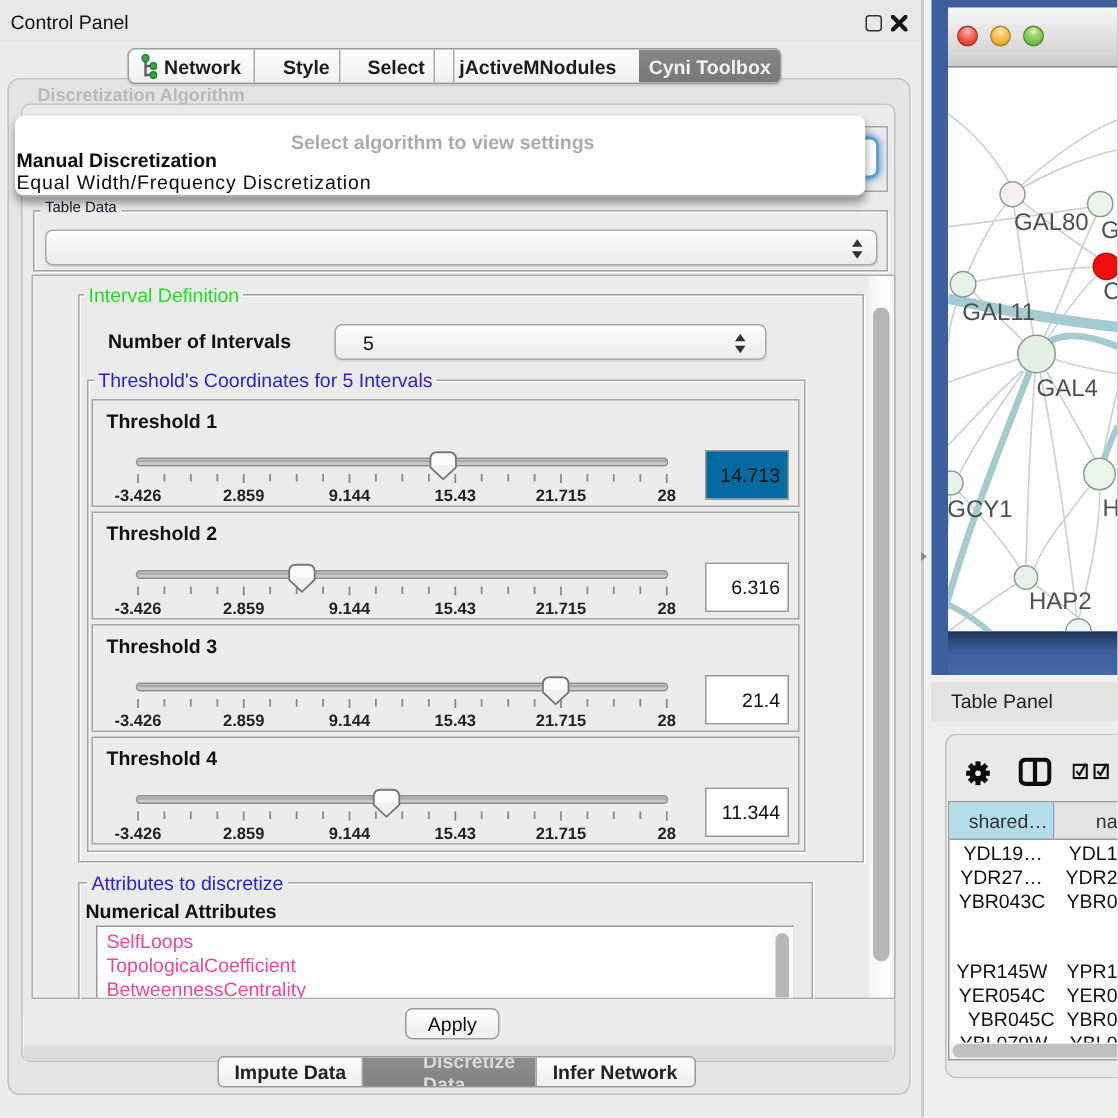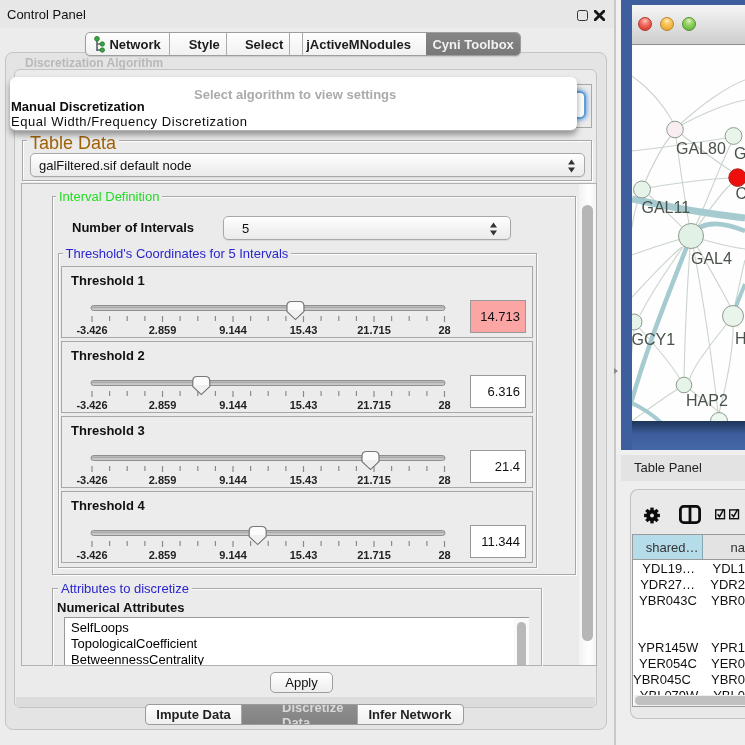--- a/index.html
+++ b/index.html
@@ -36,23 +36,22 @@
       <div style="width:51px;border-right:1px solid #ababab;display:flex;align-items:center;justify-content:center;font-size:13px;font-weight:bold;color:#1c1c1c;">Style</div>
       <div style="width:57px;border-right:1px solid #ababab;display:flex;align-items:center;justify-content:center;font-size:13px;font-weight:bold;color:#1c1c1c;">Select</div>
       <div style="width:127px;border-left:1px solid #ababab;display:flex;align-items:center;justify-content:center;font-size:13px;font-weight:bold;color:#1c1c1c;">jActiveMNodules</div>
       <div style="width:106px;display:flex;align-items:center;justify-content:center;font-size:13px;font-weight:bold;color:#f2f2f2;background:linear-gradient(#868686,#787878);">Cyni Toolbox</div>
     </div>
 
     <div class="abs" style="left:22px;top:84px;width:570px;height:44px;border:1px solid #a8a8a8;"></div>
     <div class="abs" style="left:30px;top:91px;width:556px;height:28px;border-radius:6px;background:#fdfdfd;border:2px solid #5e9fd4;box-shadow:0 0 4px 1px rgba(74,144,217,0.8);"></div>
 
     <div class="abs" style="left:22px;top:140px;width:570px;height:41px;border:1px solid #a8a8a8;box-shadow:1px 1px 0 rgba(255,255,255,0.9), inset 1px 1px 0 rgba(255,255,255,0.9);"></div>
-    <div class="abs" style="left:27px;top:133px;padding:0 3px;background:#ebebeb;font-size:18px;color:#a16207;">Table Data</div>
+    <div class="abs" style="left:27px;top:133px;padding:0 3px;background:#ebebeb;font-size:10px;color:#0f172a;">Table Data</div>
     <div class="abs combo" style="left:30px;top:153px;width:555px;height:24px;">
-      <span style="position:absolute;left:8px;top:4px;font-size:13px;color:#111;">galFiltered.sif default node</span>
       <svg class="abs" style="right:8px;top:5px;" width="9" height="14" viewBox="0 0 9 14">
           <path d="M4.5,0.5 8,5.5 1,5.5Z" fill="#333"></path>
           <path d="M4.5,13.5 1,8.5 8,8.5Z" fill="#333"></path>
         </svg>
     </div>
 
     <div class="abs" style="left:21px;top:183px;width:576px;height:483px;border:1px solid #b1b1b1;background:#ebebeb;overflow:hidden;"></div>
 
     <div class="abs" style="left:579px;top:184px;width:17px;height:481px;background:linear-gradient(90deg,#f2f2f2,#ffffff 60%,#f4f4f4);"></div>
     <div class="abs" style="left:582px;top:205px;width:11px;height:436px;background:#b6b6b6;border-radius:6px;"></div>
@@ -98,21 +97,21 @@
           <line x1="382.5" y1="49" x2="382.5" y2="55" stroke="#8a8a8a" stroke-width="1.2"></line>
           <text x="30" y="67" text-anchor="middle" font-size="11" font-weight="bold" fill="#222" font-family="Liberation Sans">-3.426</text>
           <text x="100.5" y="67" text-anchor="middle" font-size="11" font-weight="bold" fill="#222" font-family="Liberation Sans">2.859</text>
           <text x="171" y="67" text-anchor="middle" font-size="11" font-weight="bold" fill="#222" font-family="Liberation Sans">9.144</text>
           <text x="241.5" y="67" text-anchor="middle" font-size="11" font-weight="bold" fill="#222" font-family="Liberation Sans">15.43</text>
           <text x="312" y="67" text-anchor="middle" font-size="11" font-weight="bold" fill="#222" font-family="Liberation Sans">21.715</text>
           <text x="382.5" y="67" text-anchor="middle" font-size="11" font-weight="bold" fill="#222" font-family="Liberation Sans">28</text>
           <path d="M224.96,39 Q224.96,34.5 229.46,34.5 L237.46,34.5 Q241.96,34.5 241.96,39 L241.96,44.5 L233.46,52.5 L224.96,44.5 Z" fill="#fbfbfb" stroke="#777" stroke-width="1.2"></path>
           <path d="M225.96,43 L240.96,43 L240.96,44.5 L233.46,51.5 L225.96,44.5 Z" fill="#ededed" opacity="0.8"></path>
         </svg></div>
-    <div class="abs" style="left:470px;top:300px;width:56px;height:33px;background:#fca5a5;border:1px solid #999;font-size:13px;color:#111;display:flex;align-items:center;justify-content:flex-end;padding-right:5px;">14.713</div>
+    <div class="abs" style="left:470px;top:300px;width:56px;height:33px;background:#0369a1;border:1px solid #999;font-size:13px;color:#111;display:flex;align-items:center;justify-content:flex-end;padding-right:5px;">14.713</div>
     <div class="abs" style="left:61px;top:341px;width:472px;height:72px;border:1px solid #a8a8a8;background:#ececec;"><svg width="470" height="70" viewBox="0 0 470 70">
           <text x="9" y="18" font-size="13" font-weight="bold" fill="#111" font-family="Liberation Sans">Threshold 2</text>
           <rect x="29" y="38.5" width="354" height="5" rx="2.5" fill="#c9c9c9" stroke="#8f8f8f" stroke-width="1"></rect>
           <rect x="30" y="39.5" width="352" height="1.6" fill="#a9a9a9"></rect>
           <line x1="30.0" y1="49" x2="30.0" y2="55" stroke="#8a8a8a" stroke-width="1.2"></line>
           <line x1="47.6" y1="49" x2="47.6" y2="54" stroke="#8a8a8a" stroke-width="1.2"></line>
           <line x1="65.2" y1="49" x2="65.2" y2="54" stroke="#8a8a8a" stroke-width="1.2"></line>
           <line x1="82.9" y1="49" x2="82.9" y2="54" stroke="#8a8a8a" stroke-width="1.2"></line>
           <line x1="100.5" y1="49" x2="100.5" y2="55" stroke="#8a8a8a" stroke-width="1.2"></line>
           <line x1="118.1" y1="49" x2="118.1" y2="54" stroke="#8a8a8a" stroke-width="1.2"></line>
@@ -209,21 +208,21 @@
           <text x="382.5" y="67" text-anchor="middle" font-size="11" font-weight="bold" fill="#222" font-family="Liberation Sans">28</text>
           <path d="M187.17,39 Q187.17,34.5 191.67,34.5 L199.67,34.5 Q204.17,34.5 204.17,39 L204.17,44.5 L195.67,52.5 L187.17,44.5 Z" fill="#fbfbfb" stroke="#777" stroke-width="1.2"></path>
           <path d="M188.17,43 L203.17,43 L203.17,44.5 L195.67,51.5 L188.17,44.5 Z" fill="#ededed" opacity="0.8"></path>
         </svg></div>
     <div class="abs" style="left:470px;top:525px;width:56px;height:33px;background:#fff;border:1px solid #999;font-size:13px;color:#111;display:flex;align-items:center;justify-content:flex-end;padding-right:5px;">11.344</div>
 
     <div class="abs" style="left:52px;top:588px;width:490px;height:78px;border:1px solid #a8a8a8;border-bottom:none;box-shadow:1px 0 0 rgba(255,255,255,0.9), inset 1px 1px 0 rgba(255,255,255,0.9);"></div>
     <div class="abs" style="left:58px;top:581px;padding:0 3px;background:#ebebeb;font-size:13px;color:#2a24cc;">Attributes to discretize</div>
     <div class="abs" style="left:57px;top:600px;font-size:13px;font-weight:bold;color:#111;">Numerical Attributes</div>
     <div class="abs" style="left:64px;top:617px;width:465px;height:48px;background:#ffffff;border:1px solid #999;border-bottom:none;overflow:hidden;">
-      <div style="padding:2px 0 0 6px;font-size:13px;color:#000000;line-height:16px;">SelfLoops<br>TopologicalCoefficient<br>BetweennessCentrality</div>
+      <div style="padding:2px 0 0 6px;font-size:13px;color:#ec4899;line-height:16px;">SelfLoops<br>TopologicalCoefficient<br>BetweennessCentrality</div>
     </div>
     <div class="abs" style="left:514px;top:618px;width:15px;height:47px;background:#fafafa;"></div>
     <div class="abs" style="left:517px;top:622px;width:9px;height:43px;background:#b8b8b8;border-radius:5px 5px 0 0;"></div>
 
     <div class="abs" style="left:270px;top:672px;width:63px;height:21px;border:1px solid #9e9e9e;border-radius:5px;background:linear-gradient(#ffffff,#ededed);display:flex;align-items:center;justify-content:center;font-size:13px;color:#111;">Apply</div>
 
     <div class="abs" style="left:145px;top:704px;width:319px;height:21px;border:1px solid #9b9b9b;border-radius:4px;overflow:hidden;display:flex;background:linear-gradient(#fdfdfd,#efefef);">
       <div style="width:96px;border-right:1px solid #a9a9a9;display:flex;align-items:center;justify-content:center;font-size:13px;font-weight:bold;color:#222;">Impute Data</div>
       <div style="width:115px;display:flex;align-items:center;justify-content:center;font-size:13px;font-weight:bold;color:#d9d9d9;background:linear-gradient(#8e8e8e,#828282);padding-left:40px;">Discretize Data</div>
       <div style="width:105px;border-left:1px solid #a9a9a9;display:flex;align-items:center;justify-content:center;font-size:13px;font-weight:bold;color:#222;">Infer Network</div>
@@ -368,21 +367,21 @@
           </div>
         <div style="display:flex;height:16.3px;align-items:center;margin-top:30px;">
             <div style="width:75px;text-align:center;">YPR145W</div>
             <div style="padding-left:8px;">YPR1</div>
           </div>
         <div style="display:flex;height:16.3px;align-items:center;">
             <div style="width:75px;text-align:center;">YER054C</div>
             <div style="padding-left:8px;">YER0</div>
           </div>
         <div style="display:flex;height:16.3px;align-items:center;">
-            <div style="width:75px;text-align:left;">YBR045C</div>
+            <div style="width:75px;text-align:right;">YBR045C</div>
             <div style="padding-left:8px;">YBR0</div>
           </div>
         <div style="display:flex;height:16.3px;align-items:center;">
             <div style="width:75px;text-align:center;">YBL079W</div>
             <div style="padding-left:8px;">YBL0</div>
           </div>
         <div style="display:flex;height:16.3px;align-items:center;">
             <div style="width:75px;text-align:center;">YLR345W</div>
             <div style="padding-left:8px;">YLR3</div>
           </div>

